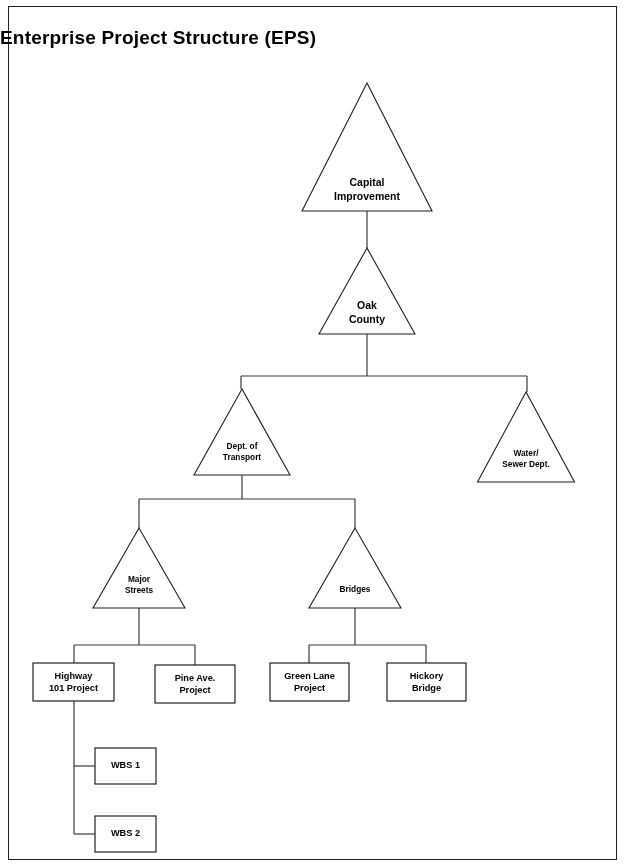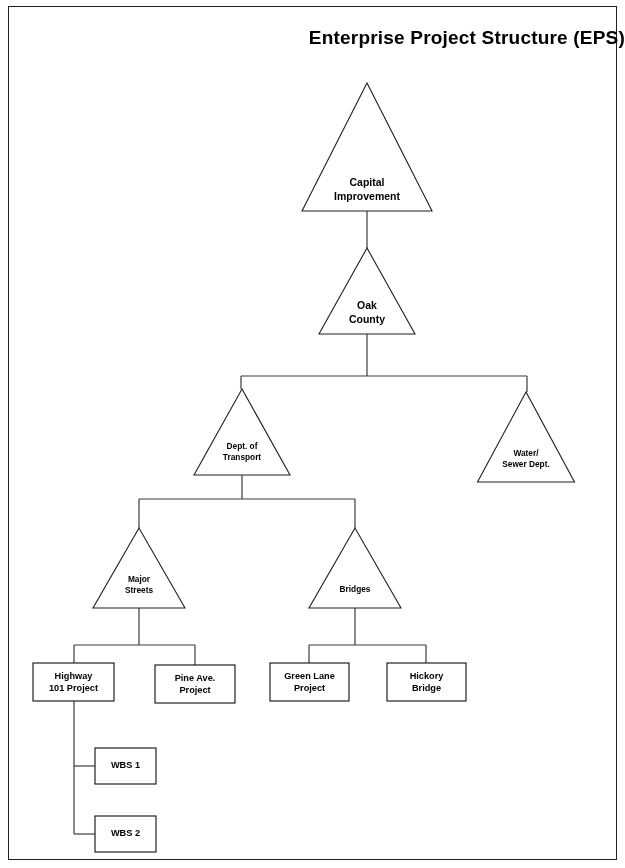--- a/index.html
+++ b/index.html
@@ -27,21 +27,21 @@
     height: 854px;
     border: 1px solid #231f20;
     box-sizing: border-box;
     background: #ffffff;
   }
   #diagram-title {
     position: absolute;
     left: 0;
     top: 27px;
     width: 625px;
-    text-align: right;
+    text-align: left;
     font-size: 19px;
     font-weight: bold;
     color: #000000;
     letter-spacing: 0.2px;
   }
   svg#eps-svg {
     position: absolute;
     left: 0;
     top: 0;
     width: 625px;

